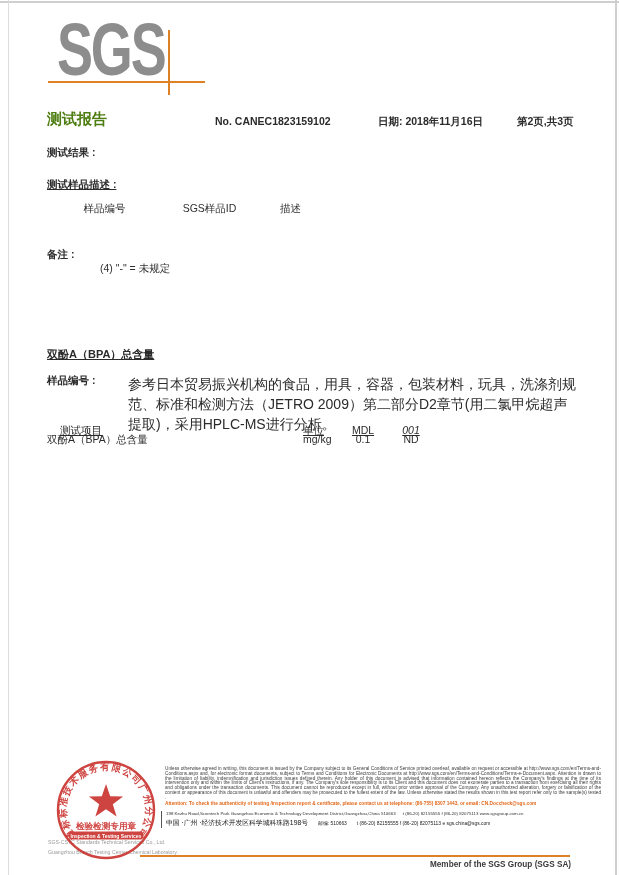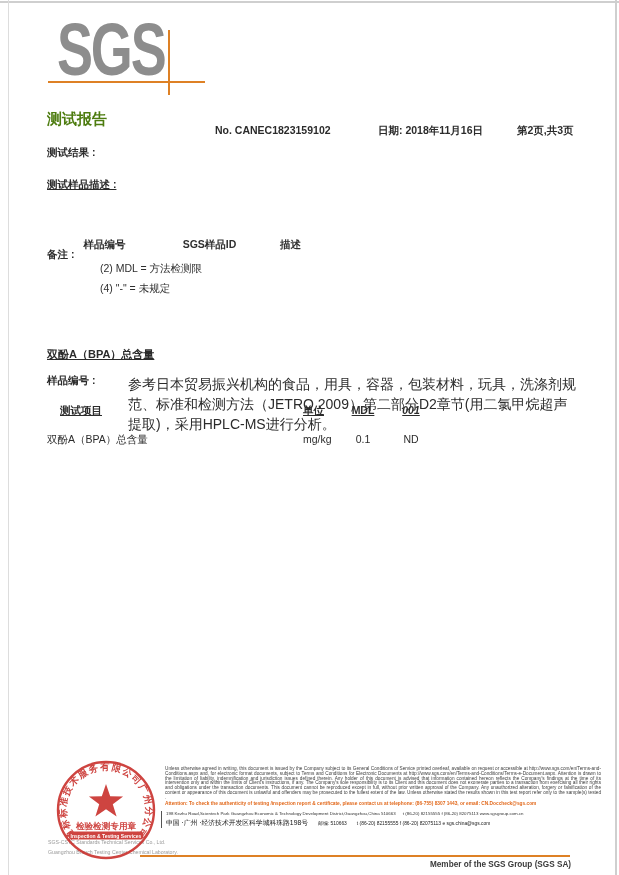--- a/index.html
+++ b/index.html
@@ -15,45 +15,45 @@
   .edge-left{left:8px;top:0;width:1px;height:875px;background:#dddddd;}
 
   
   .logo{left:57px;top:12px;font-size:75px;font-weight:700;line-height:1;
         color:var(--logo-gray,#8d8d8d);letter-spacing:-3px;
         transform:scaleX(.72);transform-origin:left top;}
   .cross-h{left:48px;top:81px;width:157px;height:2px;background:var(--orange,#de8125);}
   .cross-v{left:168px;top:30px;width:2px;height:65px;background:var(--orange,#de8125);}
 
   .report-title{left:47px;top:110px;font-size:15px;font-weight:700;color:#4d7c0f;}
-  .hdr-item{top:115px;font-size:10.5px;font-weight:600;color:#2b2b2b;margin-top:9px;}
+  .hdr-item{top:115px;font-size:10.5px;font-weight:600;color:#2b2b2b;}
   .hdr-no{left:215px;}
   .hdr-date{left:378px;}
   .hdr-pages{left:517px;}
 
   .sec-label{font-size:10.5px;font-weight:700;color:#2b2b2b;}
   .u{text-decoration:underline;}
   .results-label{left:47px;top:146px;}
   .sample-heading{left:47px;top:178px;}
 
   .sample-table{left:62px;top:200px;font-size:10.5px;}
   .sample-table .row{display:flex;line-height:17px;}
   .sample-table .c1{width:85px;text-align:center;}
   .sample-table .c2{width:125px;text-align:center;}
   .sample-table .c3{width:170px;text-align:left;padding-left:8px;}
-  .sample-table .hd{font-weight:700;margin-top:36px;}
+  .sample-table .hd{font-weight:400;}
 
   .notes-label{left:47px;top:248px;}
   .notes{left:100px;top:258px;font-size:10.5px;line-height:20px;}
 
   .bpa-heading{left:47px;top:347px;font-size:11px;}
   .method-label{left:47px;top:374px;}
   .method-text{left:128px;top:374px;width:452px;font-size:14px;line-height:20px;color:#2b2b2b;}
 
-  .rt-hd{top:404px;font-size:10.5px;font-weight:700;text-decoration:underline;color:#2b2b2b;}
+  .rt-hd{top:424px;font-size:10.5px;font-weight:400;text-decoration:underline;color:#2b2b2b;}
   .rt-td{top:433px;font-size:10.5px;color:#2b2b2b;}
   .rt-c0h{left:60px;}
   .rt-c0{left:47px;}
   .rt-c1{left:303px;width:42px;}
   .rt-c2{left:344px;width:38px;text-align:center;}
   .rt-c3{left:392px;width:38px;text-align:center;}
   .italic{font-style:italic;}
 
   
   .company-lines{left:48px;top:838px;font-size:5.2px;line-height:9.5px;color:#9a9a9a;z-index:1;}
@@ -94,21 +94,20 @@
 <div class="abs sample-table">
   <div class="row hd">
     <div class="c1">样品编号</div>
     <div class="c2">SGS样品ID</div>
     <div class="c3">描述</div>
   </div>
 </div>
 
 <div class="abs sec-label notes-label">备注 :</div>
 <div class="abs notes">
-  <div>(2) MDL = 方法检测限</div>
   <div>(4) "-" = 未规定</div>
 </div>
 
 <div class="abs sec-label u bpa-heading">双酚A（BPA）总含量</div>
 <div class="abs sec-label method-label">样品编号 :</div>
 <div class="abs method-text">参考日本贸易振兴机构的食品，用具，容器，包装材料，玩具，洗涤剂规范、标准和检测方法（JETRO 2009）第二部分D2章节(用二氯甲烷超声提取)，采用HPLC-MS进行分析。</div>
 
 <div class="abs rt-hd rt-c0h">测试项目</div>
 <div class="abs rt-hd rt-c1">单位</div>
 <div class="abs rt-hd rt-c2">MDL</div>

